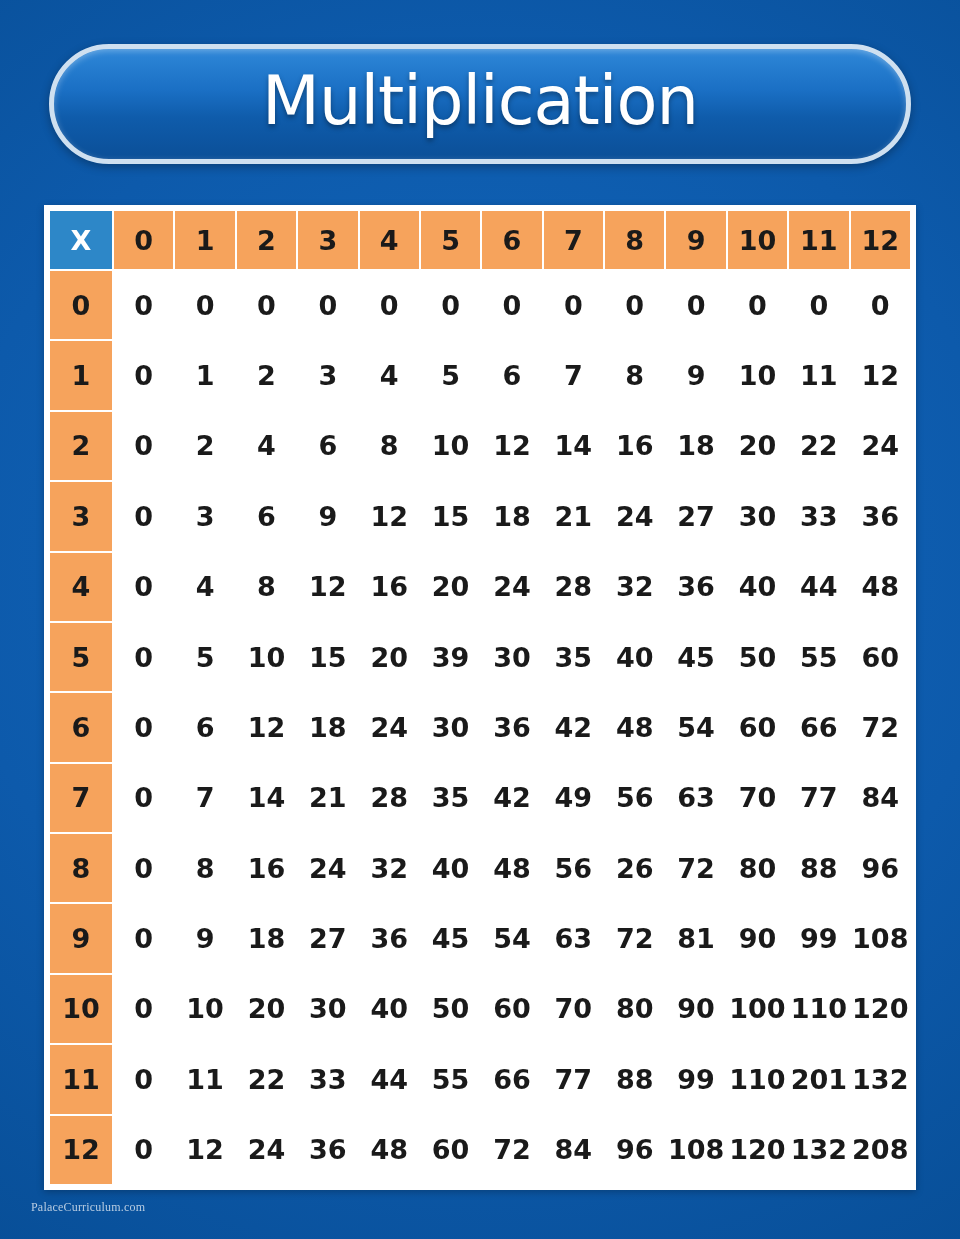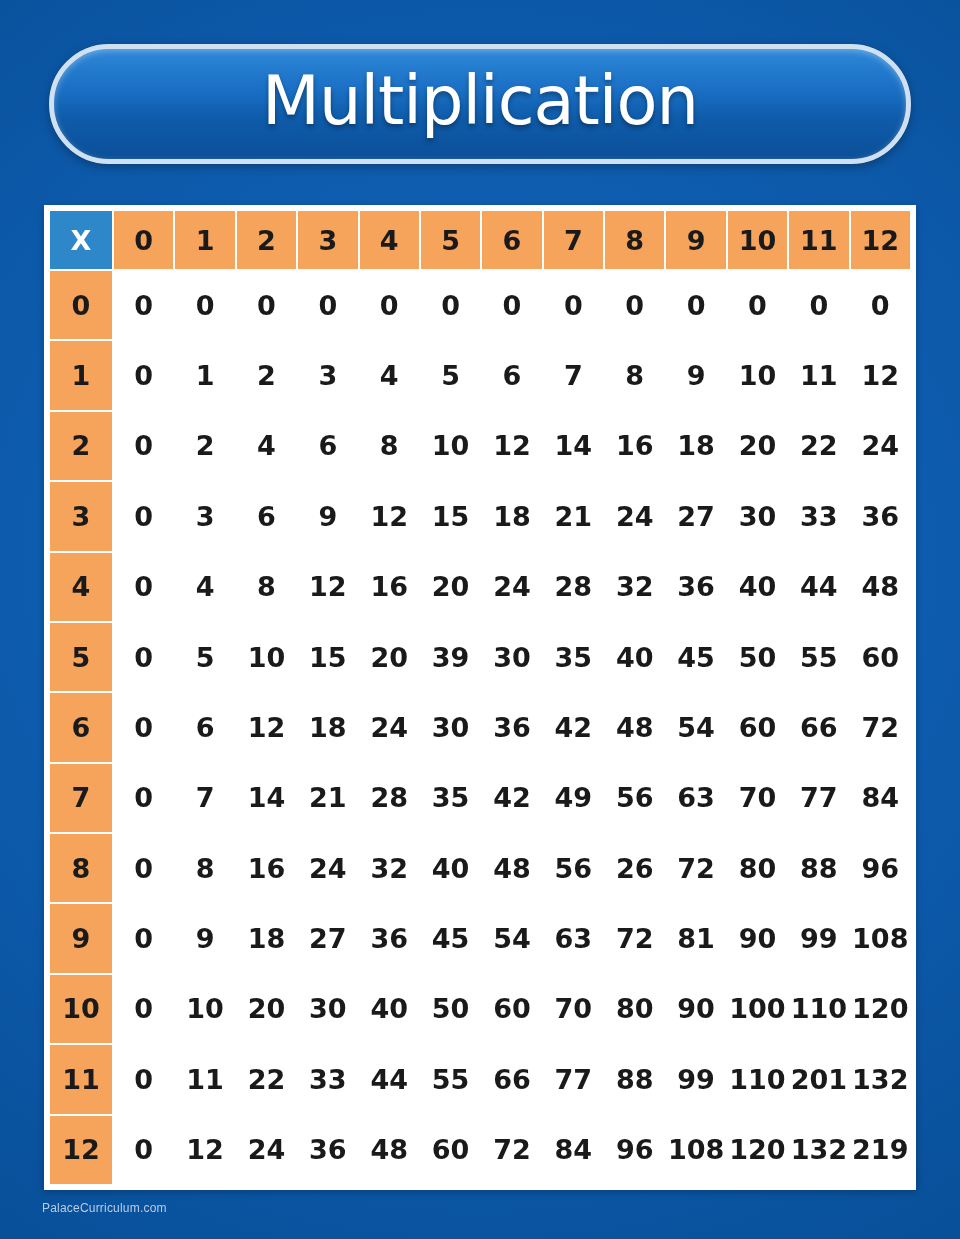--- a/index.html
+++ b/index.html
@@ -91,23 +91,23 @@
   }
   table.mt td.rhead {
     background: #f6a35c;
     color: #1a1a1a;
   }
   table.mt col.firstcol { width: 62px; }
   table.mt tr.headrow td { height: 58px; }
   
   .footer {
     position: absolute;
-    left: 42px;
+    left: 31px;
     bottom: 24px;
-    font-family: Liberation Sans, sans-serif;
+    font-family: Liberation Serif, serif;
     font-size: 12px;
     color: #b9cde2;
     letter-spacing: 0.2px;
     margin-top: 20px;
   }
 </style>
 </head>
 <body>
 
 <div class="poster">
@@ -339,21 +339,21 @@
             <td>24</td>
             <td>36</td>
             <td>48</td>
             <td>60</td>
             <td>72</td>
             <td>84</td>
             <td>96</td>
             <td>108</td>
             <td>120</td>
             <td>132</td>
-            <td>219</td>
+            <td>208</td>
           </tr>
         </tbody>
     </table>
   </div>
 
   <div class="footer">PalaceCurriculum.com</div>
 
 </div>
 
 </body></html>

